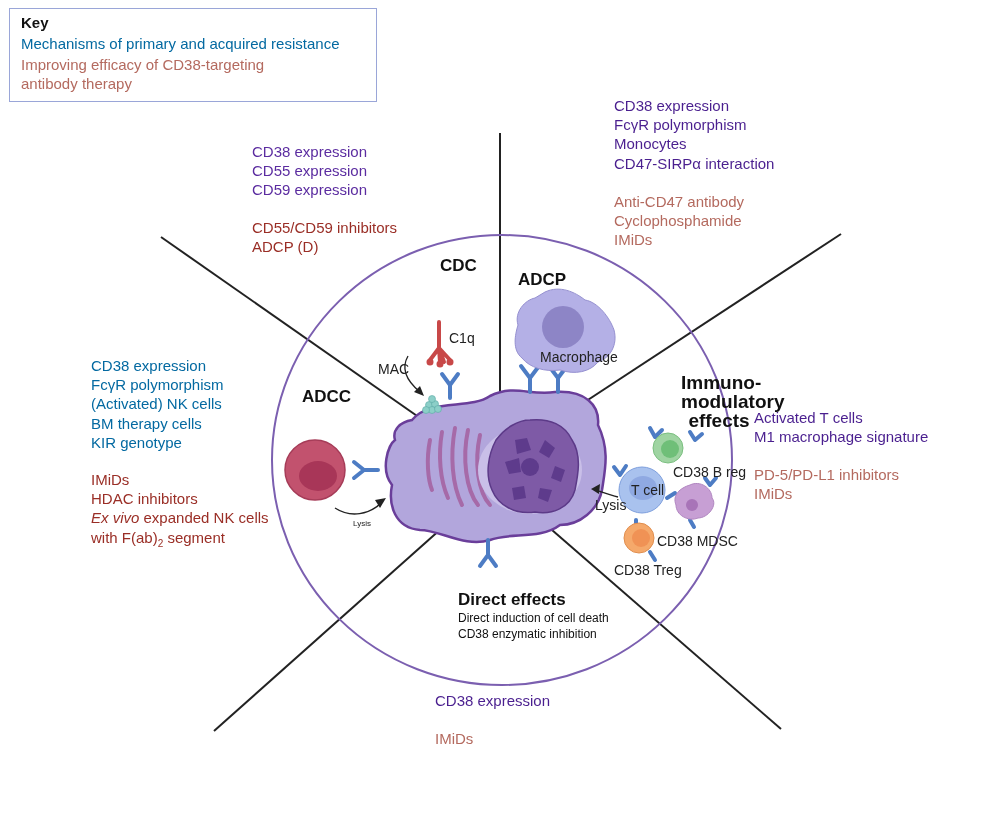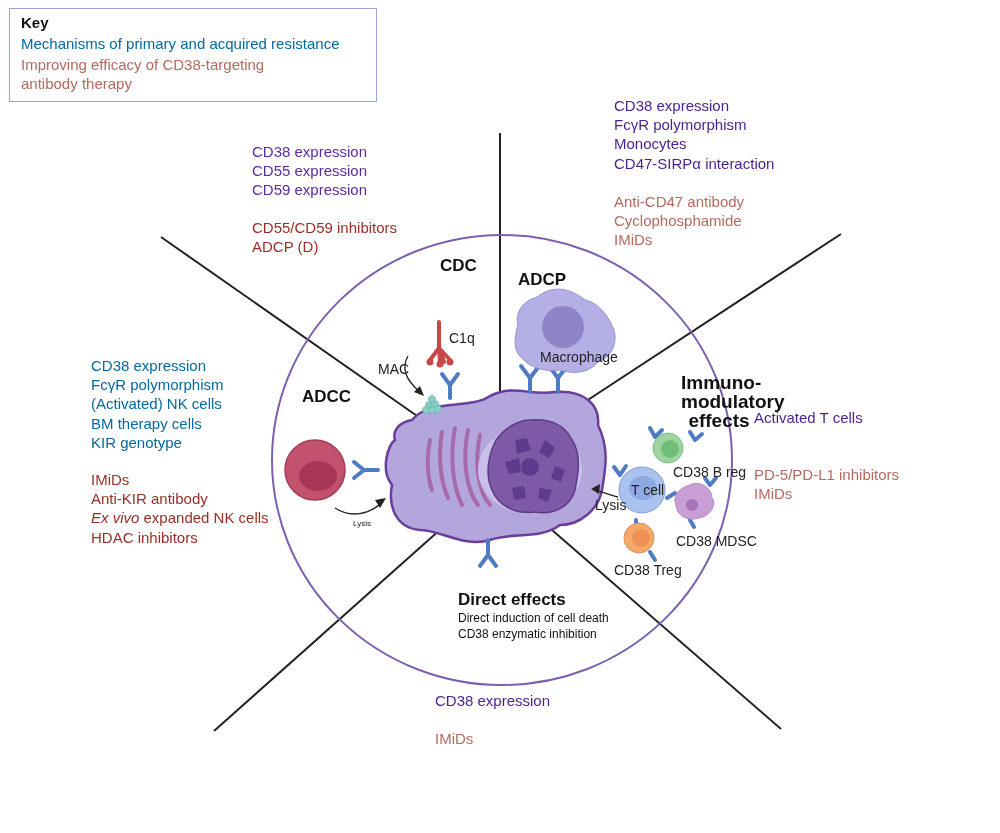--- a/index.html
+++ b/index.html
@@ -155,42 +155,43 @@
 
 <div class="abs block lpurple" style="left:91px; top:356px;">
   <div>CD38 expression</div>
   <div>FcγR polymorphism</div>
   <div>(Activated) NK cells</div>
   <div>BM therapy cells</div>
   <div>KIR genotype</div>
 </div>
 <div class="abs block red" style="left:91px; top:470px;">
   <div>IMiDs</div>
-  <div>Anti-KIR antibody</div>
+  <div>HDAC inhibitors</div>
   <div><i>Ex vivo</i><span> expanded NK cells</span></div>
-  <div>HDAC inhibitors</div>
+  <div><span>with F(ab)</span><sub style="font-size:10px;">2</sub><span> segment</span></div>
 </div>
 <div class="abs lbl-bold" style="left:302px; top:387px;">ADCC</div>
 <div class="abs tiny" style="left:353px; top:519px;">Lysis</div>
 
 <div class="abs lbl-bold" style="left:650px; top:373px; font-size:19px; text-align:center; line-height:19px; width:76px;margin-left:31px;">
   <div>Immuno-</div>
   <div>modulatory</div>
   <div>effects</div>
 </div>
 <div class="abs block dpurple" style="left:754px; top:408px;">
   <div>Activated T cells</div>
+  <div>M1 macrophage signature</div>
 </div>
 <div class="abs block lred" style="left:754px; top:465px;">
   <div>PD-5/PD-L1 inhibitors</div>
   <div>IMiDs</div>
 </div>
 <div class="abs small" style="left:631px; top:482px;">T cell</div>
 <div class="abs small" style="left:673px; top:464px;">CD38 B reg</div>
-<div class="abs small" style="left:676px; top:533px;">CD38 MDSC</div>
+<div class="abs small" style="left:657px; top:533px;">CD38 MDSC</div>
 <div class="abs small" style="left:614px; top:562px;">CD38 Treg</div>
 <div class="abs small" style="left:595px; top:497px;">Lysis</div>
 
 <div class="abs lbl-bold" style="left:458px; top:590px;">Direct effects</div>
 <div class="abs direct-sub" style="left:458px; top:611px;">
   <div>Direct induction of cell death</div>
   <div>CD38 enzymatic inhibition</div>
 </div>
 <div class="abs block dpurple" style="left:435px; top:691px;">CD38 expression</div>
 <div class="abs block lred" style="left:435px; top:729px;">IMiDs</div>

